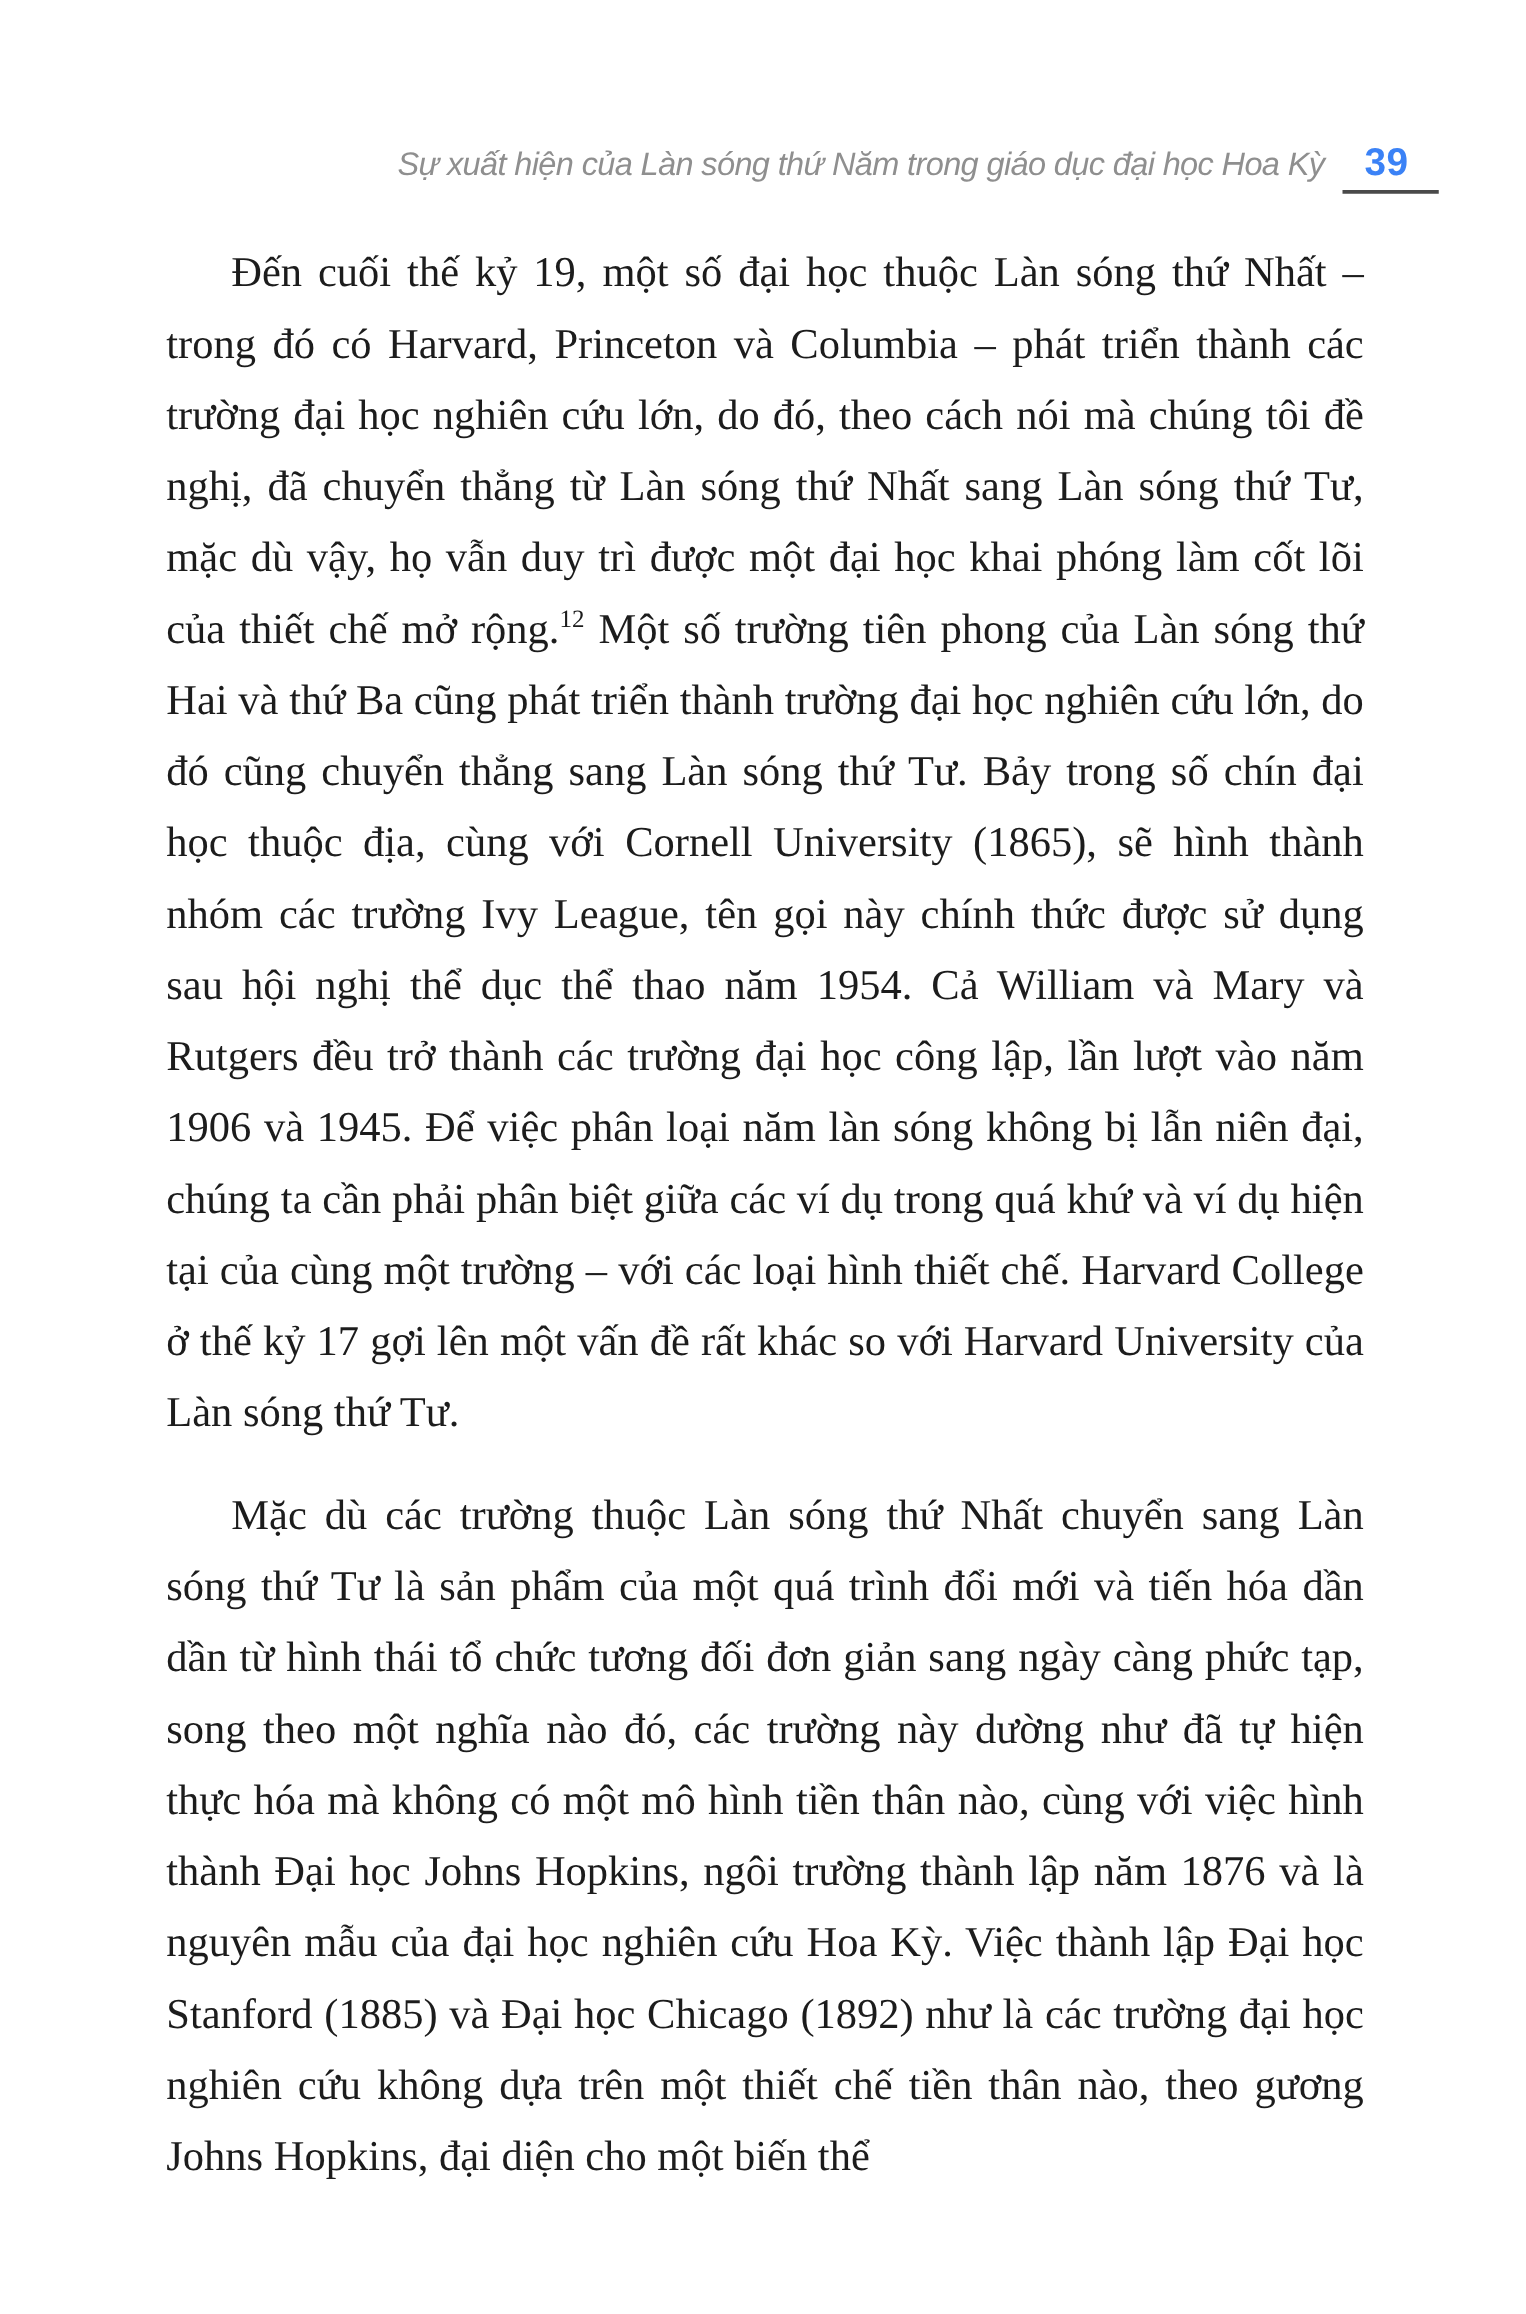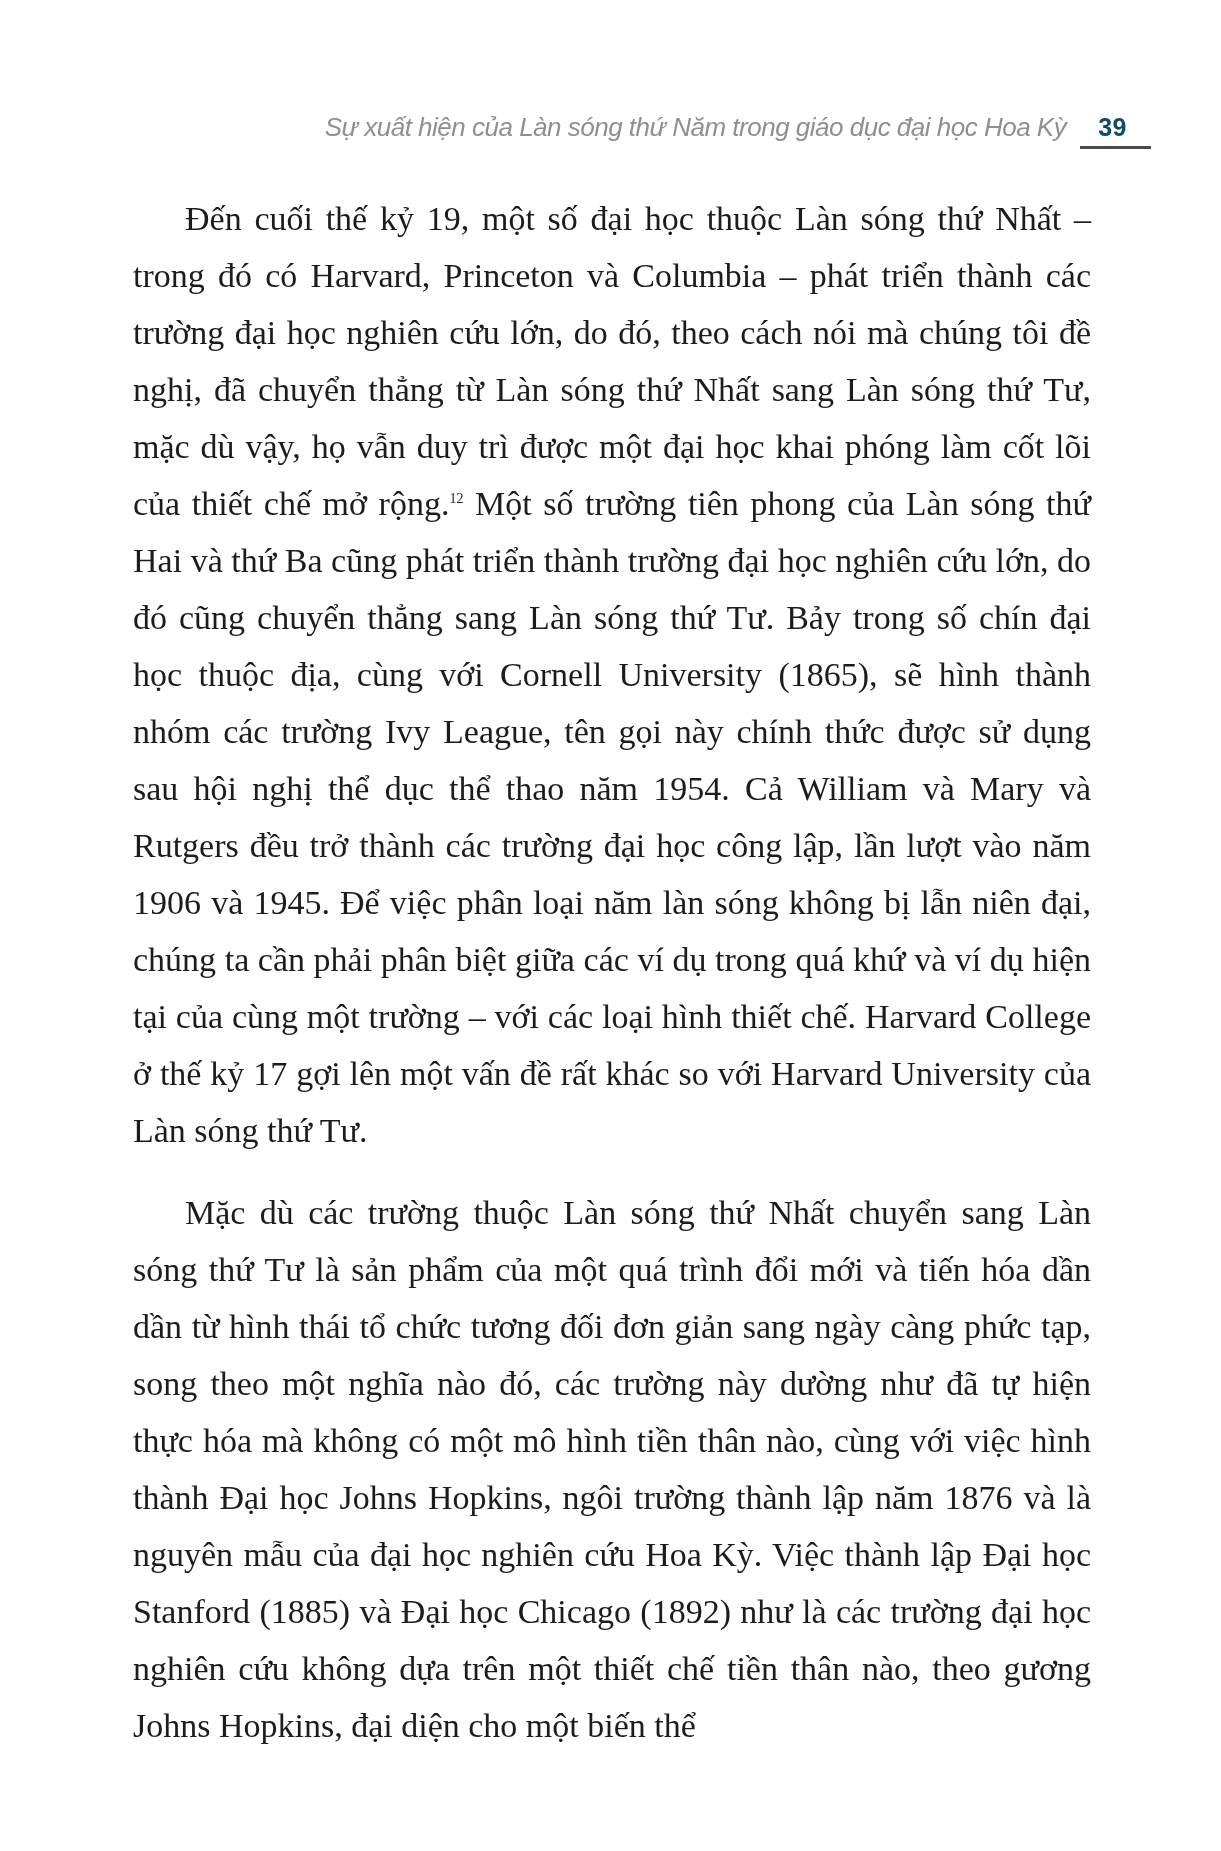--- a/index.html
+++ b/index.html
@@ -35,22 +35,22 @@
   .page-number-wrap {
     display: inline-block;
     margin-left: 14px;
     padding: 0 24px 4px 18px;
     border-bottom: 3px solid #4a4a4a;
   }
   .page-number {
     font-family: "Liberation Sans", sans-serif;
     font-weight: bold;
     font-style: normal;
-    font-size: 25px;
-    color: #0c4a6e;
+    font-size: 31px;
+    color: #3b82f6;
     letter-spacing: 0.5px;
   }
   .body-text {
     position: absolute;
     top: 190px;
     left: 133px;
     width: 958px;
     color: #1c1c1c;
     font-size: 34px;
     line-height: 57px;
@@ -60,21 +60,21 @@
     margin: 0;
     padding: 0;
   }
   .para + .para {
     margin-top: 25px;
   }
   .para.indent {
     text-indent: 52px;
   }
   .footnote-ref {
-    font-size: 14px;
+    font-size: 20px;
     line-height: 0;
     vertical-align: super;
   }
 </style>
 </head>
 <body>
 
 <div class="page">
 
   <header class="running-header">

